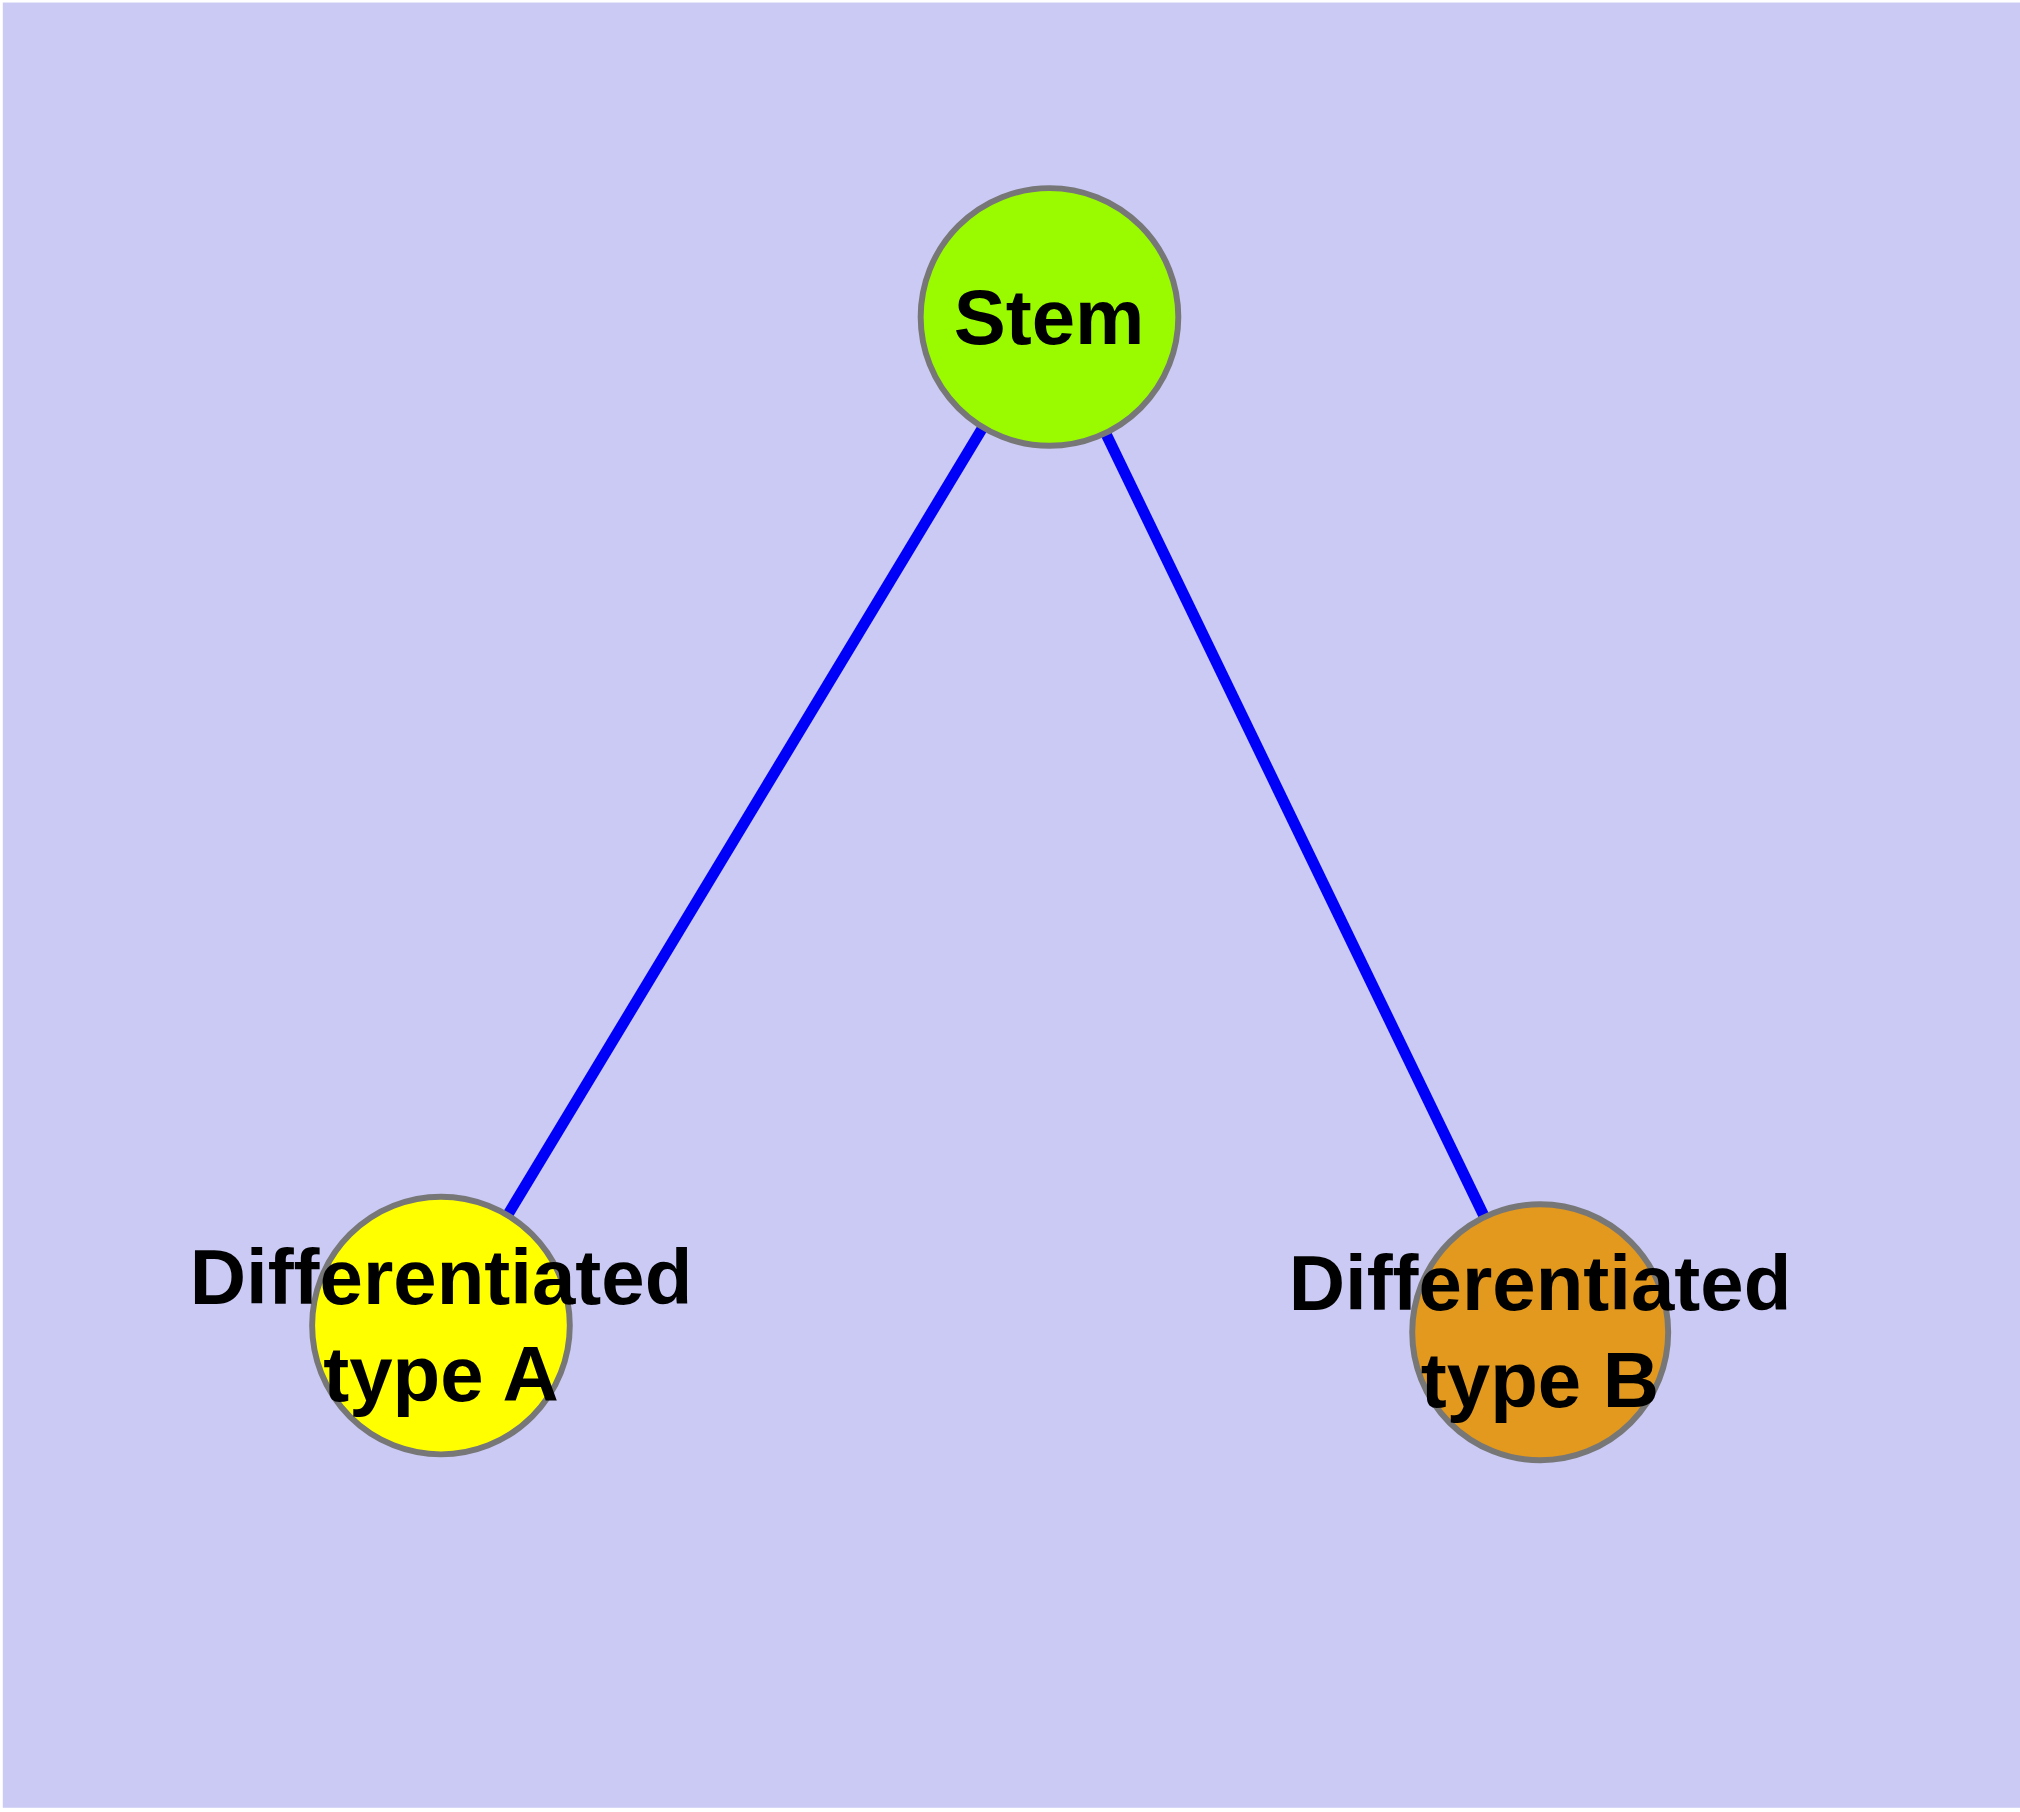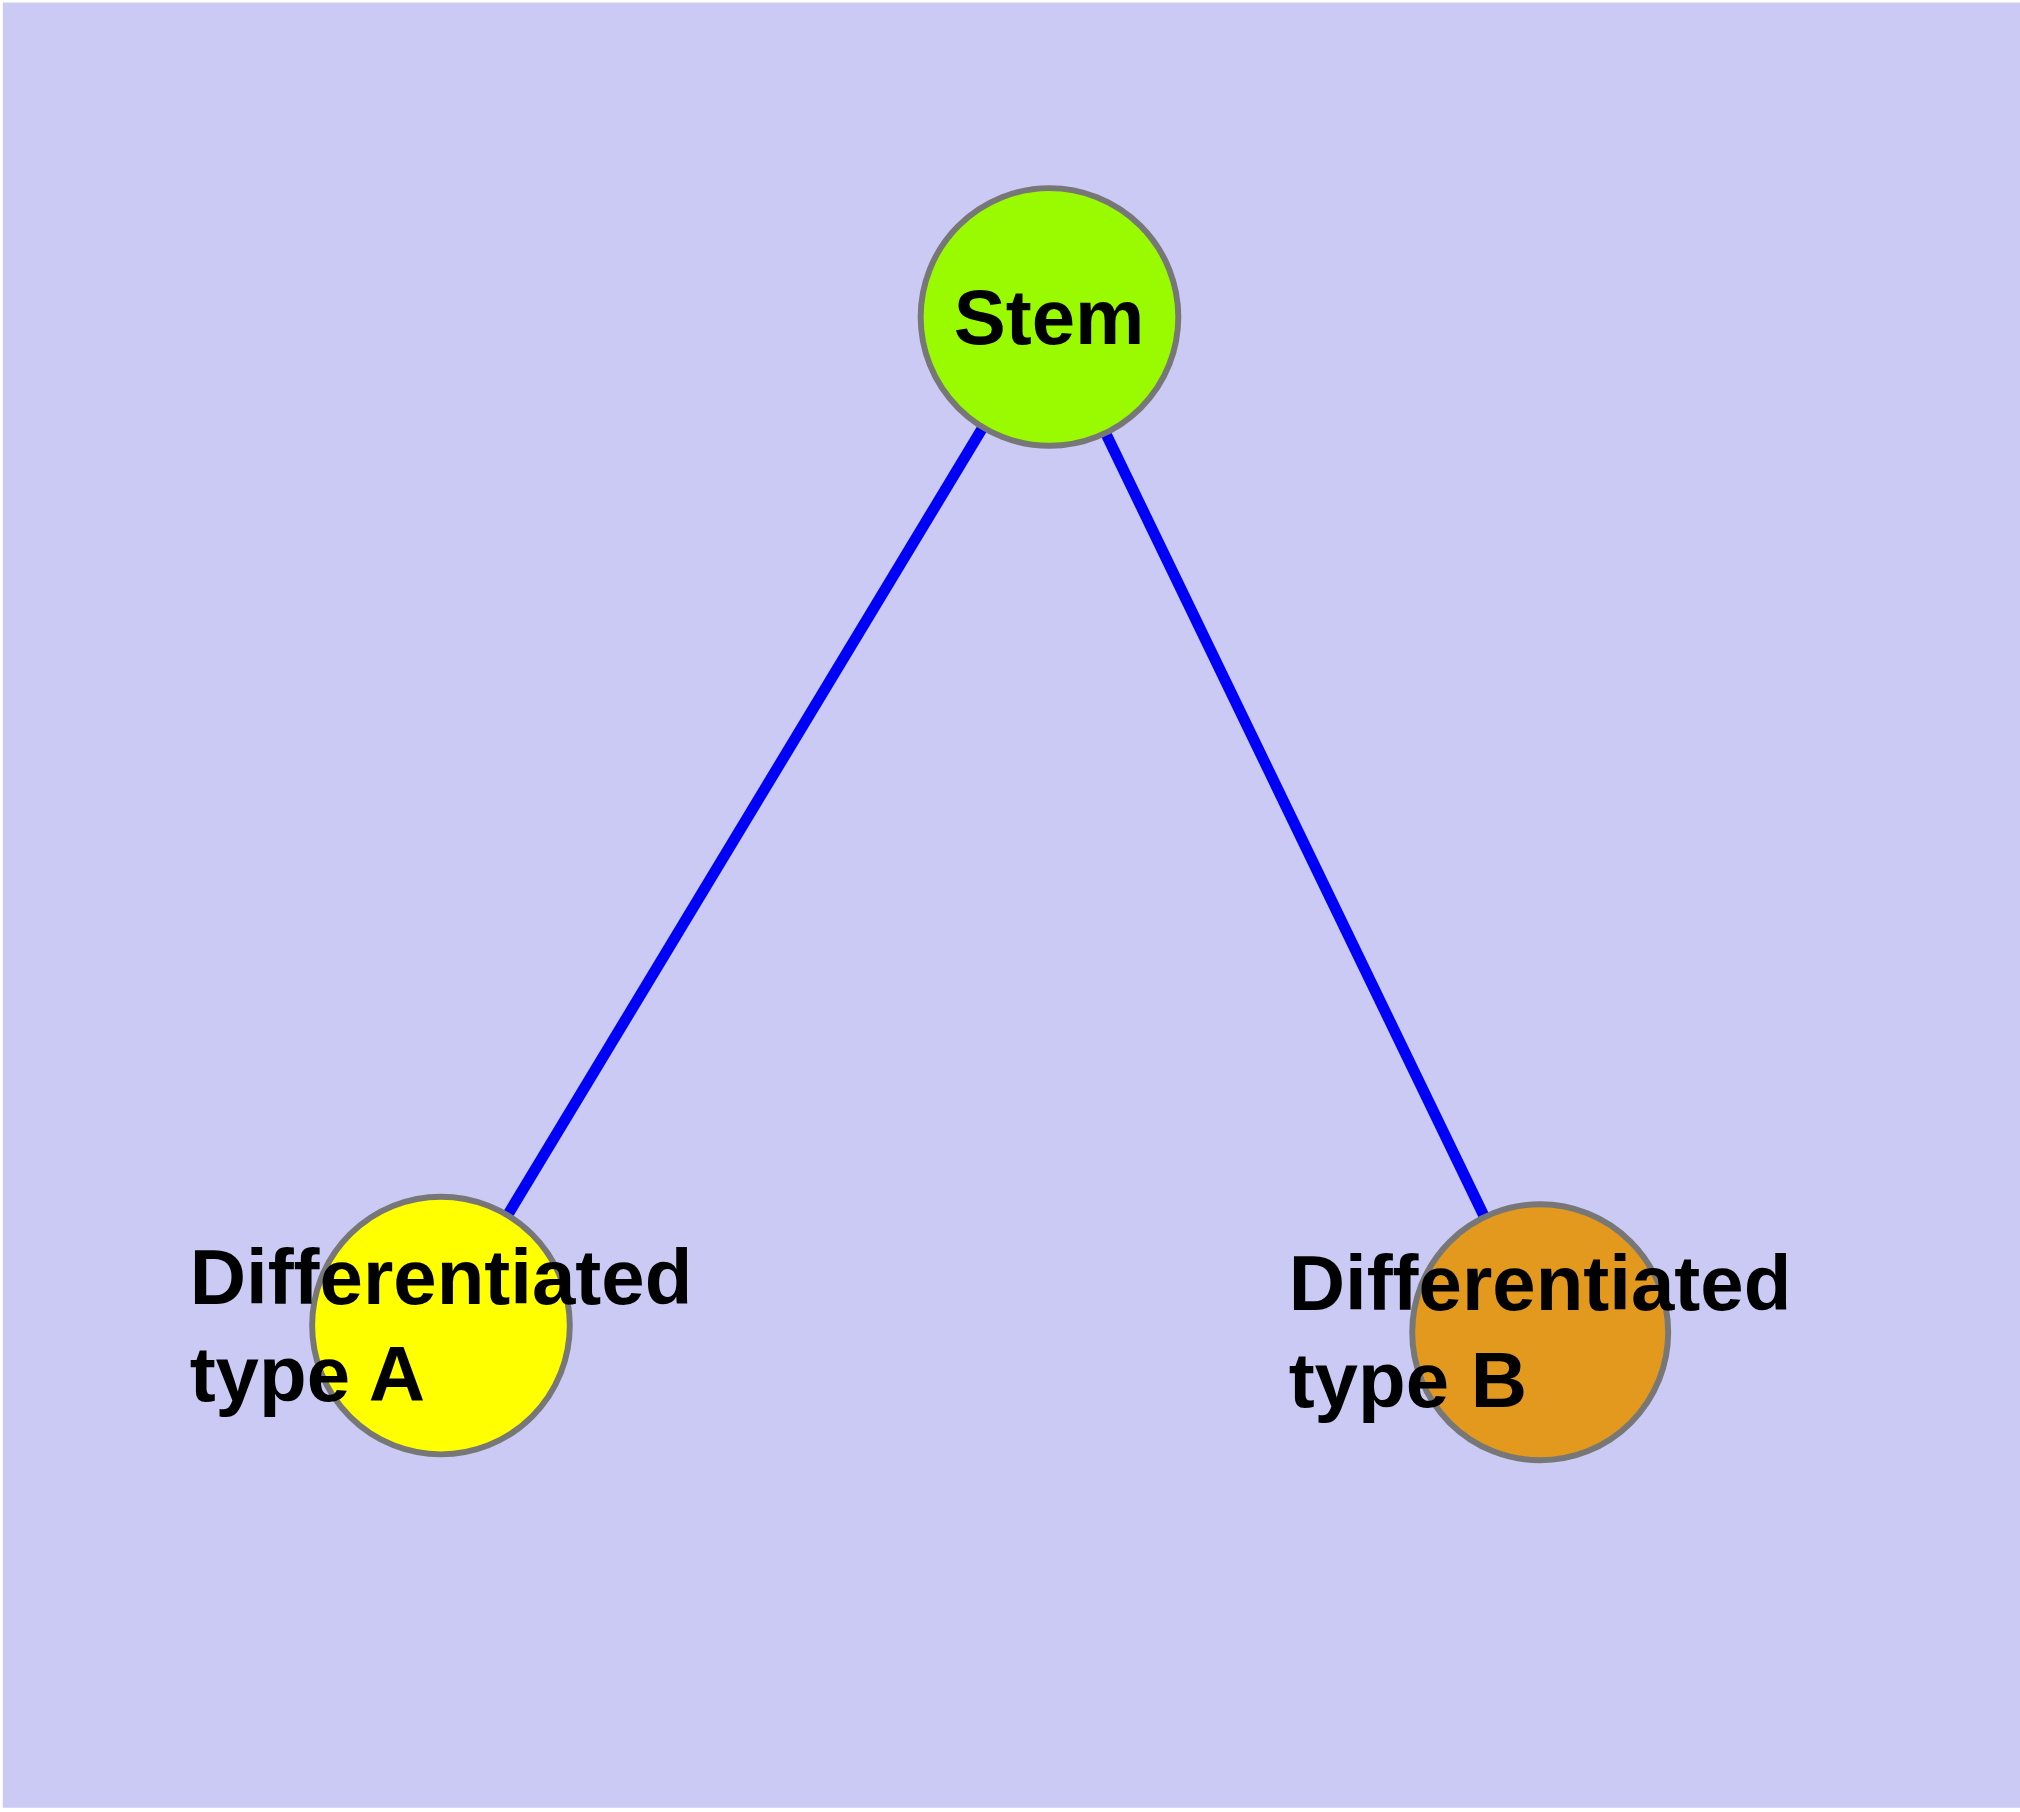--- a/index.html
+++ b/index.html
@@ -25,20 +25,21 @@
     stroke-width: 13;
     stroke-linecap: butt;
   }
   .label {
     position: absolute;
     transform: translate(-50%, -50%);
     font-weight: bold;
     font-size: 78px;
     line-height: 97px;
     color: #000000;
+    text-align: center;
     white-space: pre-line;
     letter-spacing: 0;
   }
 </style>
 </head>
 <body>
 
 <div id="stage">
 
   <svg width="2021" height="1812" viewBox="0 0 2384 2138">

